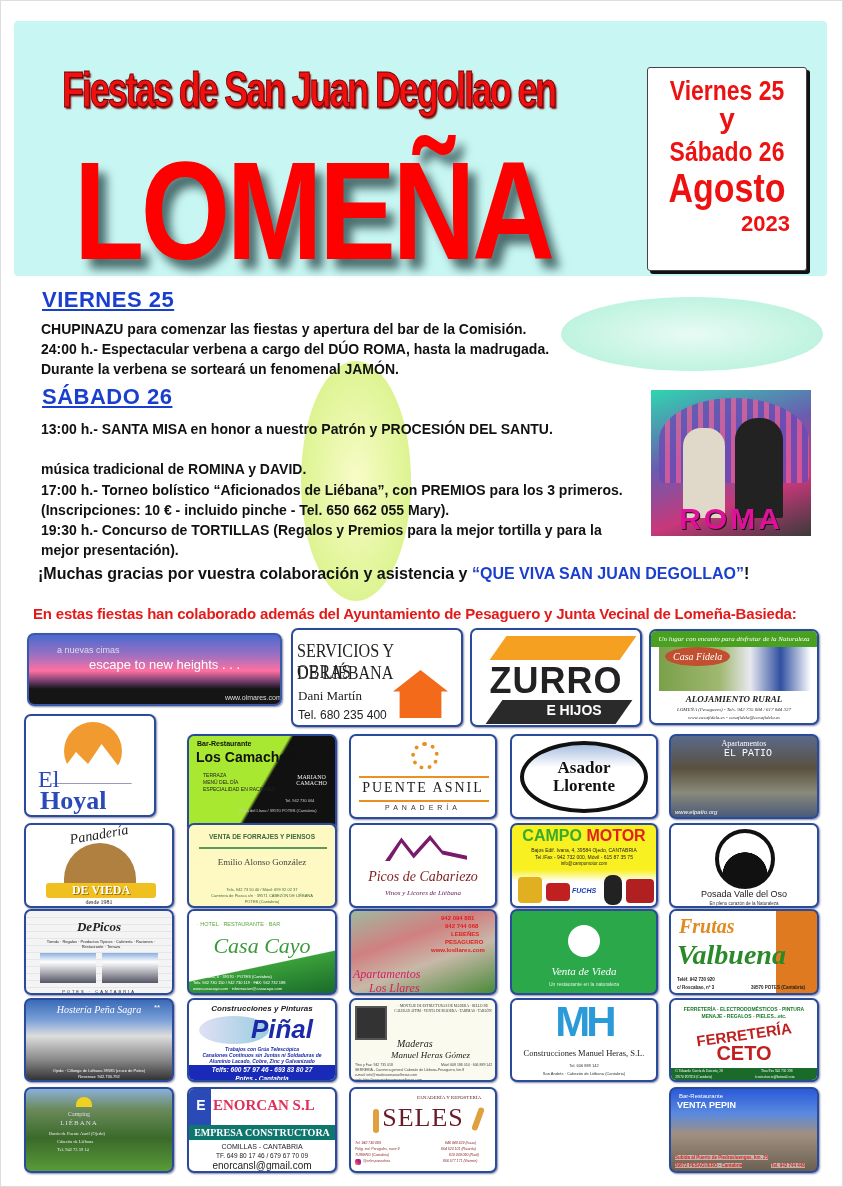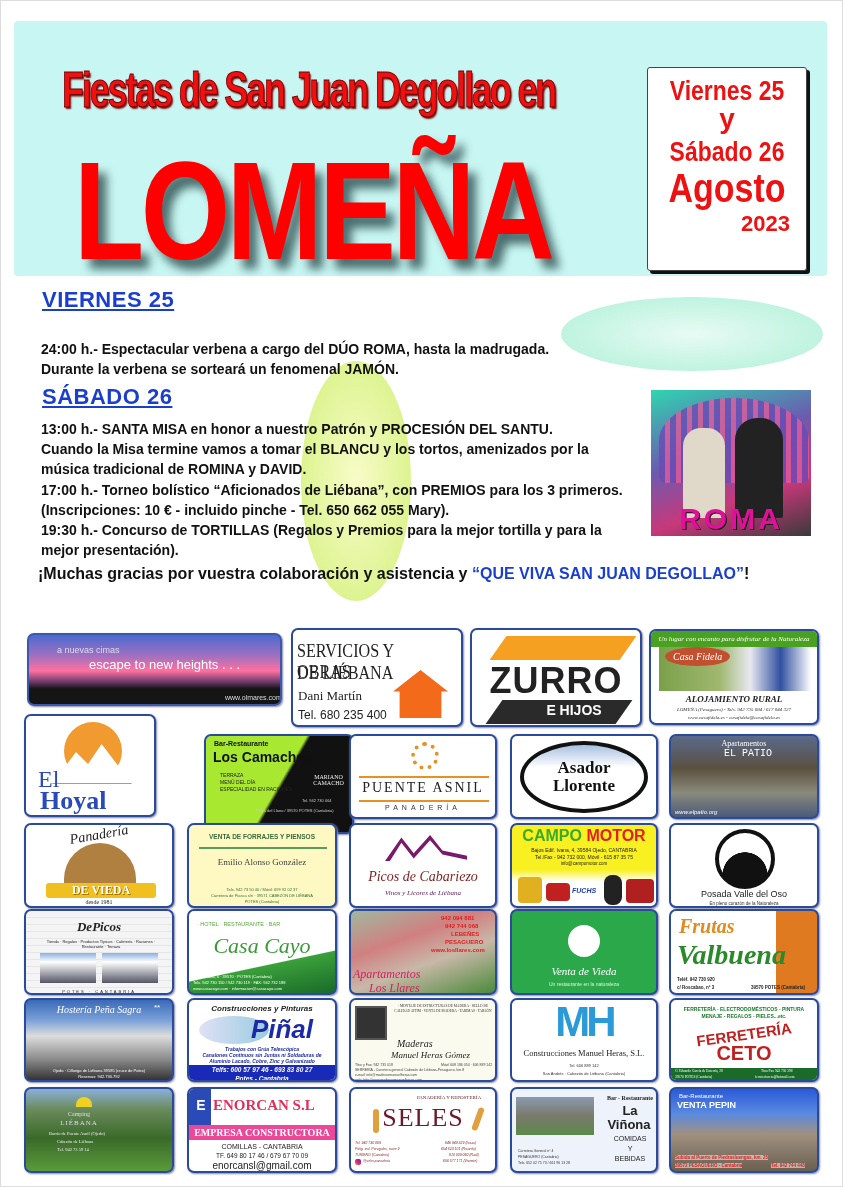--- a/index.html
+++ b/index.html
@@ -49,43 +49,44 @@
       <div class="l3">Sábado 26</div>
       <div class="l4">Agosto</div>
       <div class="l5">2023</div>
     </div>
   </div>
 
   <div class="blob-green"></div>
   <div class="blob-yellow"></div>
 
   <div class="day-head" style="top:286px;">VIERNES 25</div>
+  <div class="prog" style="top:318px;">CHUPINAZU para comenzar las fiestas y apertura del bar de la Comisión.</div>
   <div class="prog" style="top:338px;">24:00 h.- Espectacular verbena a cargo del DÚO ROMA, hasta la madrugada.</div>
   <div class="prog" style="top:358px;">Durante la verbena se sorteará un fenomenal JAMÓN.</div>
 
   <div class="day-head" style="top:383px;">SÁBADO 26</div>
   <div class="prog" style="top:418px;">13:00 h.- SANTA MISA en honor a nuestro Patrón y PROCESIÓN DEL SANTU.</div>
-  <div class="prog" style="top:438px;">Cuando la Misa termine vamos a tomar el BLANCU y los tortos, amenizados por la</div>
   <div class="prog" style="top:458px;text-align:center;">música tradicional de ROMINA y DAVID.</div>
   <div class="prog" style="top:479px;">17:00 h.- Torneo bolístico “Aficionados de Liébana”, con PREMIOS para los 3 primeros.</div>
   <div class="prog" style="top:499px;">(Inscripciones: 10 € - incluido pinche - Tel. 650 662 055 Mary).</div>
   <div class="prog" style="top:519px;">19:30 h.- Concurso de TORTILLAS (Regalos y Premios para la mejor tortilla y para la</div>
   <div class="prog" style="top:539px;">mejor presentación).</div>
 
   <div class="roma-img">
     <div class="colosseum"></div>
     <div class="person1"></div>
     <div class="person2"></div>
     <div class="roma-text">ROMA</div>
   </div>
 
   <div class="thanks">
     <span>¡Muchas gracias por vuestra colaboración y asistencia y </span><span class="blue">“QUE VIVA SAN JUAN DEGOLLAO”</span><span>!</span>
   </div>
 
+  <div class="collab">En estas fiestas han colaborado además del Ayuntamiento de Pesaguero y Junta Vecinal de Lomeña-Basieda:</div>
 
   <div class="sp" style="left:26px;top:632px;width:255px;height:73px;border-color:#3a5aa8;background:linear-gradient(180deg,#4a6ad0 0%,#a070c0 30%,#ff70a0 52%,#6a3a6a 68%,#151515 78%);">
     <div class="t" style="top:10px;left:28px;width:auto;color:#dde;font-size:9px;">a nuevas cimas</div>
     <div class="t" style="top:22px;left:60px;width:auto;color:#fff;font-size:13px;">escape to new heights . . .</div>
     <div class="t" style="top:59px;left:196px;width:auto;color:#ddd;font-size:7px;">www.olmares.com</div>
   </div>
 
   <div class="sp" style="left:290px;top:627px;width:172px;height:99px;">
     <div class="t" style="top:10px;left:4px;width:auto;text-align:left;font-family:'Liberation Serif',serif;font-size:19px;line-height:21px;color:#222;transform:scaleX(0.85);transform-origin:left;">SERVICIOS Y OBRAS</div>
     <div class="t" style="top:32px;left:4px;width:auto;text-align:left;font-family:'Liberation Serif',serif;font-size:19px;color:#222;transform:scaleX(0.85);transform-origin:left;">DE LIÉBANA</div>
@@ -110,21 +111,21 @@
     <div class="t" style="top:84px;font-size:5px;font-style:italic;font-family:'Liberation Serif',serif;color:#333;">www.casafidela.es - casafidela@casafidela.es</div>
   </div>
 
   <div class="sp" style="left:23px;top:713px;width:132px;height:103px;">
     <div style="position:absolute;left:38px;top:6px;width:58px;height:58px;border-radius:50%;background:#f09a30;"></div>
     <div style="position:absolute;left:26px;top:28px;width:80px;height:40px;background:#fff;clip-path:polygon(0 100%,30% 20%,45% 50%,62% 0,100% 100%);border-bottom:1px solid #99b;"></div>
     <div class="t" style="top:50px;left:12px;width:auto;font-family:'Liberation Serif',serif;font-size:24px;color:#2a4ab8;">El</div>
     <div class="t" style="top:70px;left:14px;width:auto;font-family:'Liberation Serif',serif;font-size:26px;font-weight:bold;color:#2a4ab8;">Hoyal</div>
   </div>
 
-  <div class="sp" style="left:203px;top:733px;width:150px;height:100px;background:linear-gradient(120deg,#a8e830 0%,#a8e830 50%,#111 52%,#111 100%);">
+  <div class="sp" style="left:186px;top:733px;width:150px;height:100px;background:linear-gradient(120deg,#a8e830 0%,#a8e830 50%,#111 52%,#111 100%);">
     <div class="t" style="top:4px;left:8px;width:auto;text-align:left;font-weight:bold;font-size:7px;color:#111;">Bar-Restaurante</div>
     <div class="t" style="top:13px;left:7px;width:auto;text-align:left;font-weight:bold;font-size:14px;color:#111;">Los Camachos</div>
     <div class="t" style="top:36px;left:14px;width:auto;text-align:left;font-size:5px;color:#222;">TERRAZA</div>
     <div class="t" style="top:43px;left:14px;width:auto;text-align:left;font-size:5px;color:#222;">MENÚ DEL DÍA</div>
     <div class="t" style="top:50px;left:14px;width:auto;text-align:left;font-size:5px;color:#222;">ESPECIALIDAD EN RACIONES</div>
     <div class="t" style="top:38px;left:100px;width:45px;font-size:6px;color:#eee;font-family:'Liberation Serif',serif;">MARIANO CAMACHO</div>
     <div class="t" style="top:62px;left:96px;width:auto;font-size:4px;color:#ccc;">Tel. 942 730 064</div>
     <div class="t" style="top:72px;left:50px;width:auto;font-size:4px;color:#ccc;">Plaza del Llano / 39570 POTES (Cantabria)</div>
   </div>
 
@@ -282,21 +283,21 @@
     <div class="t" style="top:30px;left:-20px;font-family:'Liberation Serif',serif;font-size:7px;color:#dde;letter-spacing:1px;">LIÉBANA</div>
     <div class="t" style="top:42px;left:-22px;font-family:'Liberation Serif',serif;font-size:4.5px;color:#eee;">Barrio de Puente Asnil (Ojedo)</div>
     <div class="t" style="top:50px;left:-24px;font-family:'Liberation Serif',serif;font-size:4.5px;color:#eee;">Cabezón de Liébana</div>
     <div class="t" style="top:58px;left:-26px;font-family:'Liberation Serif',serif;font-size:4.5px;color:#eee;">Tel. 942 73 59 14</div>
   </div>
 
   <div class="sp" style="left:186px;top:1086px;width:150px;height:86px;">
     <div style="position:absolute;left:0;top:0;width:22px;height:36px;background:#2a4ab8;"></div>
     <div class="t" style="top:8px;left:6px;width:12px;font-weight:bold;font-size:14px;color:#fff;">E</div>
     <div class="t" style="top:8px;left:24px;width:auto;font-family:'Liberation Serif',serif;font-weight:bold;font-size:15px;color:#e0305a;">ENORCAN S.L</div>
-    <div class="t" style="top:36px;height:15px;background:#ec4899;color:#fff;font-family:'Liberation Serif',serif;font-weight:bold;font-size:10px;line-height:15px;">EMPRESA CONSTRUCTORA</div>
+    <div class="t" style="top:36px;height:15px;background:#0f766e;color:#fff;font-family:'Liberation Serif',serif;font-weight:bold;font-size:10px;line-height:15px;">EMPRESA CONSTRUCTORA</div>
     <div class="t" style="top:54px;font-size:7px;color:#222;">COMILLAS - CANTABRIA</div>
     <div class="t" style="top:63px;font-size:6.5px;color:#222;">TF. 649 80 17 46 / 679 67 70 09</div>
     <div class="t" style="top:71px;font-size:10px;color:#222;">enorcansl@gmail.com</div>
   </div>
 
   <div class="sp" style="left:348px;top:1086px;width:148px;height:86px;">
     <div class="t" style="top:6px;left:26px;font-family:'Liberation Serif',serif;font-size:5px;color:#5a1a1a;">PANADERÍA Y REPOSTERÍA</div>
     <div class="t" style="top:14px;font-family:'Liberation Serif',serif;font-size:26px;color:#6a1a2a;letter-spacing:1px;">SELES</div>
     <div style="position:absolute;left:22px;top:20px;width:6px;height:24px;background:#e0a040;border-radius:3px;"></div>
     <div style="position:absolute;left:124px;top:18px;width:6px;height:24px;background:#e0a040;border-radius:3px;transform:rotate(20deg);"></div>
@@ -304,32 +305,20 @@
     <div class="t" style="top:58px;left:4px;width:auto;font-size:3.5px;font-style:italic;color:#8a2a2a;">Polig. ind. Perugales, nave 9</div>
     <div class="t" style="top:64px;left:4px;width:auto;font-size:3.5px;font-style:italic;color:#8a2a2a;">TURIENO (Cantabria)</div>
     <div style="position:absolute;left:4px;top:70px;width:6px;height:6px;border-radius:2px;background:linear-gradient(45deg,#f0a020,#d02080,#6030c0);"></div>
     <div class="t" style="top:70px;left:12px;width:auto;font-size:3.5px;font-style:italic;color:#8a2a2a;">@selespanaderia</div>
     <div class="t" style="top:52px;left:94px;width:auto;font-size:3.5px;font-style:italic;color:#8a2a2a;">646 949 329 (Isaac)</div>
     <div class="t" style="top:58px;left:90px;width:auto;font-size:3.5px;font-style:italic;color:#8a2a2a;">654 523 101 (Ricardo)</div>
     <div class="t" style="top:64px;left:98px;width:auto;font-size:3.5px;font-style:italic;color:#8a2a2a;">610 009 060 (Raúl)</div>
     <div class="t" style="top:70px;left:92px;width:auto;font-size:3.5px;font-style:italic;color:#8a2a2a;">656 577 171 (Vicente)</div>
   </div>
 
-  <div class="sp" style="left:509px;top:1086px;width:148px;height:86px;background:#eef2fa;">
-    <div style="position:absolute;left:4px;top:8px;width:78px;height:38px;background:linear-gradient(180deg,#8a9ab0 0%,#7a7a6a 50%,#5a8a4a 100%);"></div>
-    <div class="t" style="top:6px;left:90px;width:56px;font-family:'Liberation Serif',serif;font-weight:bold;font-size:6px;color:#222;">Bar - Restaurante</div>
-    <div class="t" style="top:14px;left:90px;width:56px;font-weight:bold;font-size:13px;color:#222;">La</div>
-    <div class="t" style="top:28px;left:86px;width:62px;font-weight:bold;font-size:13px;color:#222;">Viñona</div>
-    <div class="t" style="top:46px;left:90px;width:56px;font-size:7px;color:#222;">COMIDAS</div>
-    <div class="t" style="top:56px;left:90px;width:56px;font-size:7px;color:#222;">Y</div>
-    <div class="t" style="top:66px;left:90px;width:56px;font-size:7px;color:#222;">BEBIDAS</div>
-    <div class="t" style="top:60px;left:6px;width:auto;font-size:3.5px;color:#333;">Carretera General nº 4</div>
-    <div class="t" style="top:66px;left:6px;width:auto;font-size:3.5px;color:#333;">PESAGUERO (Cantabria)</div>
-    <div class="t" style="top:72px;left:6px;width:auto;font-size:3.5px;color:#333;">Tels. 652 02 75 73 / 661 96 13 28</div>
-  </div>
 
   <div class="sp" style="left:668px;top:1086px;width:150px;height:86px;background:linear-gradient(180deg,#2a5ad8 0%,#5a8ae0 30%,#a09080 55%,#6a6050 100%);">
     <div class="t" style="top:4px;left:8px;width:auto;font-size:6px;color:#fff;">Bar-Restaurante</div>
     <div class="t" style="top:11px;left:6px;width:auto;font-weight:bold;font-size:9px;color:#fff;">VENTA PEPIN</div>
     <div class="t" style="top:66px;left:4px;width:auto;font-weight:bold;font-size:4.5px;color:#e02020;background:rgba(255,255,255,0.5);">Subida al Puerto de Piedrasluengas, km. 25</div>
     <div class="t" style="top:74px;left:4px;width:auto;font-weight:bold;font-size:4.5px;color:#e02020;background:rgba(255,255,255,0.5);">39572 PESAGUERO - Cantabria</div>
     <div class="t" style="top:74px;left:100px;width:auto;font-weight:bold;font-size:4.5px;color:#e02020;background:rgba(255,255,255,0.5);">Tel. 942 744 448</div>
   </div>
 
 </div>

